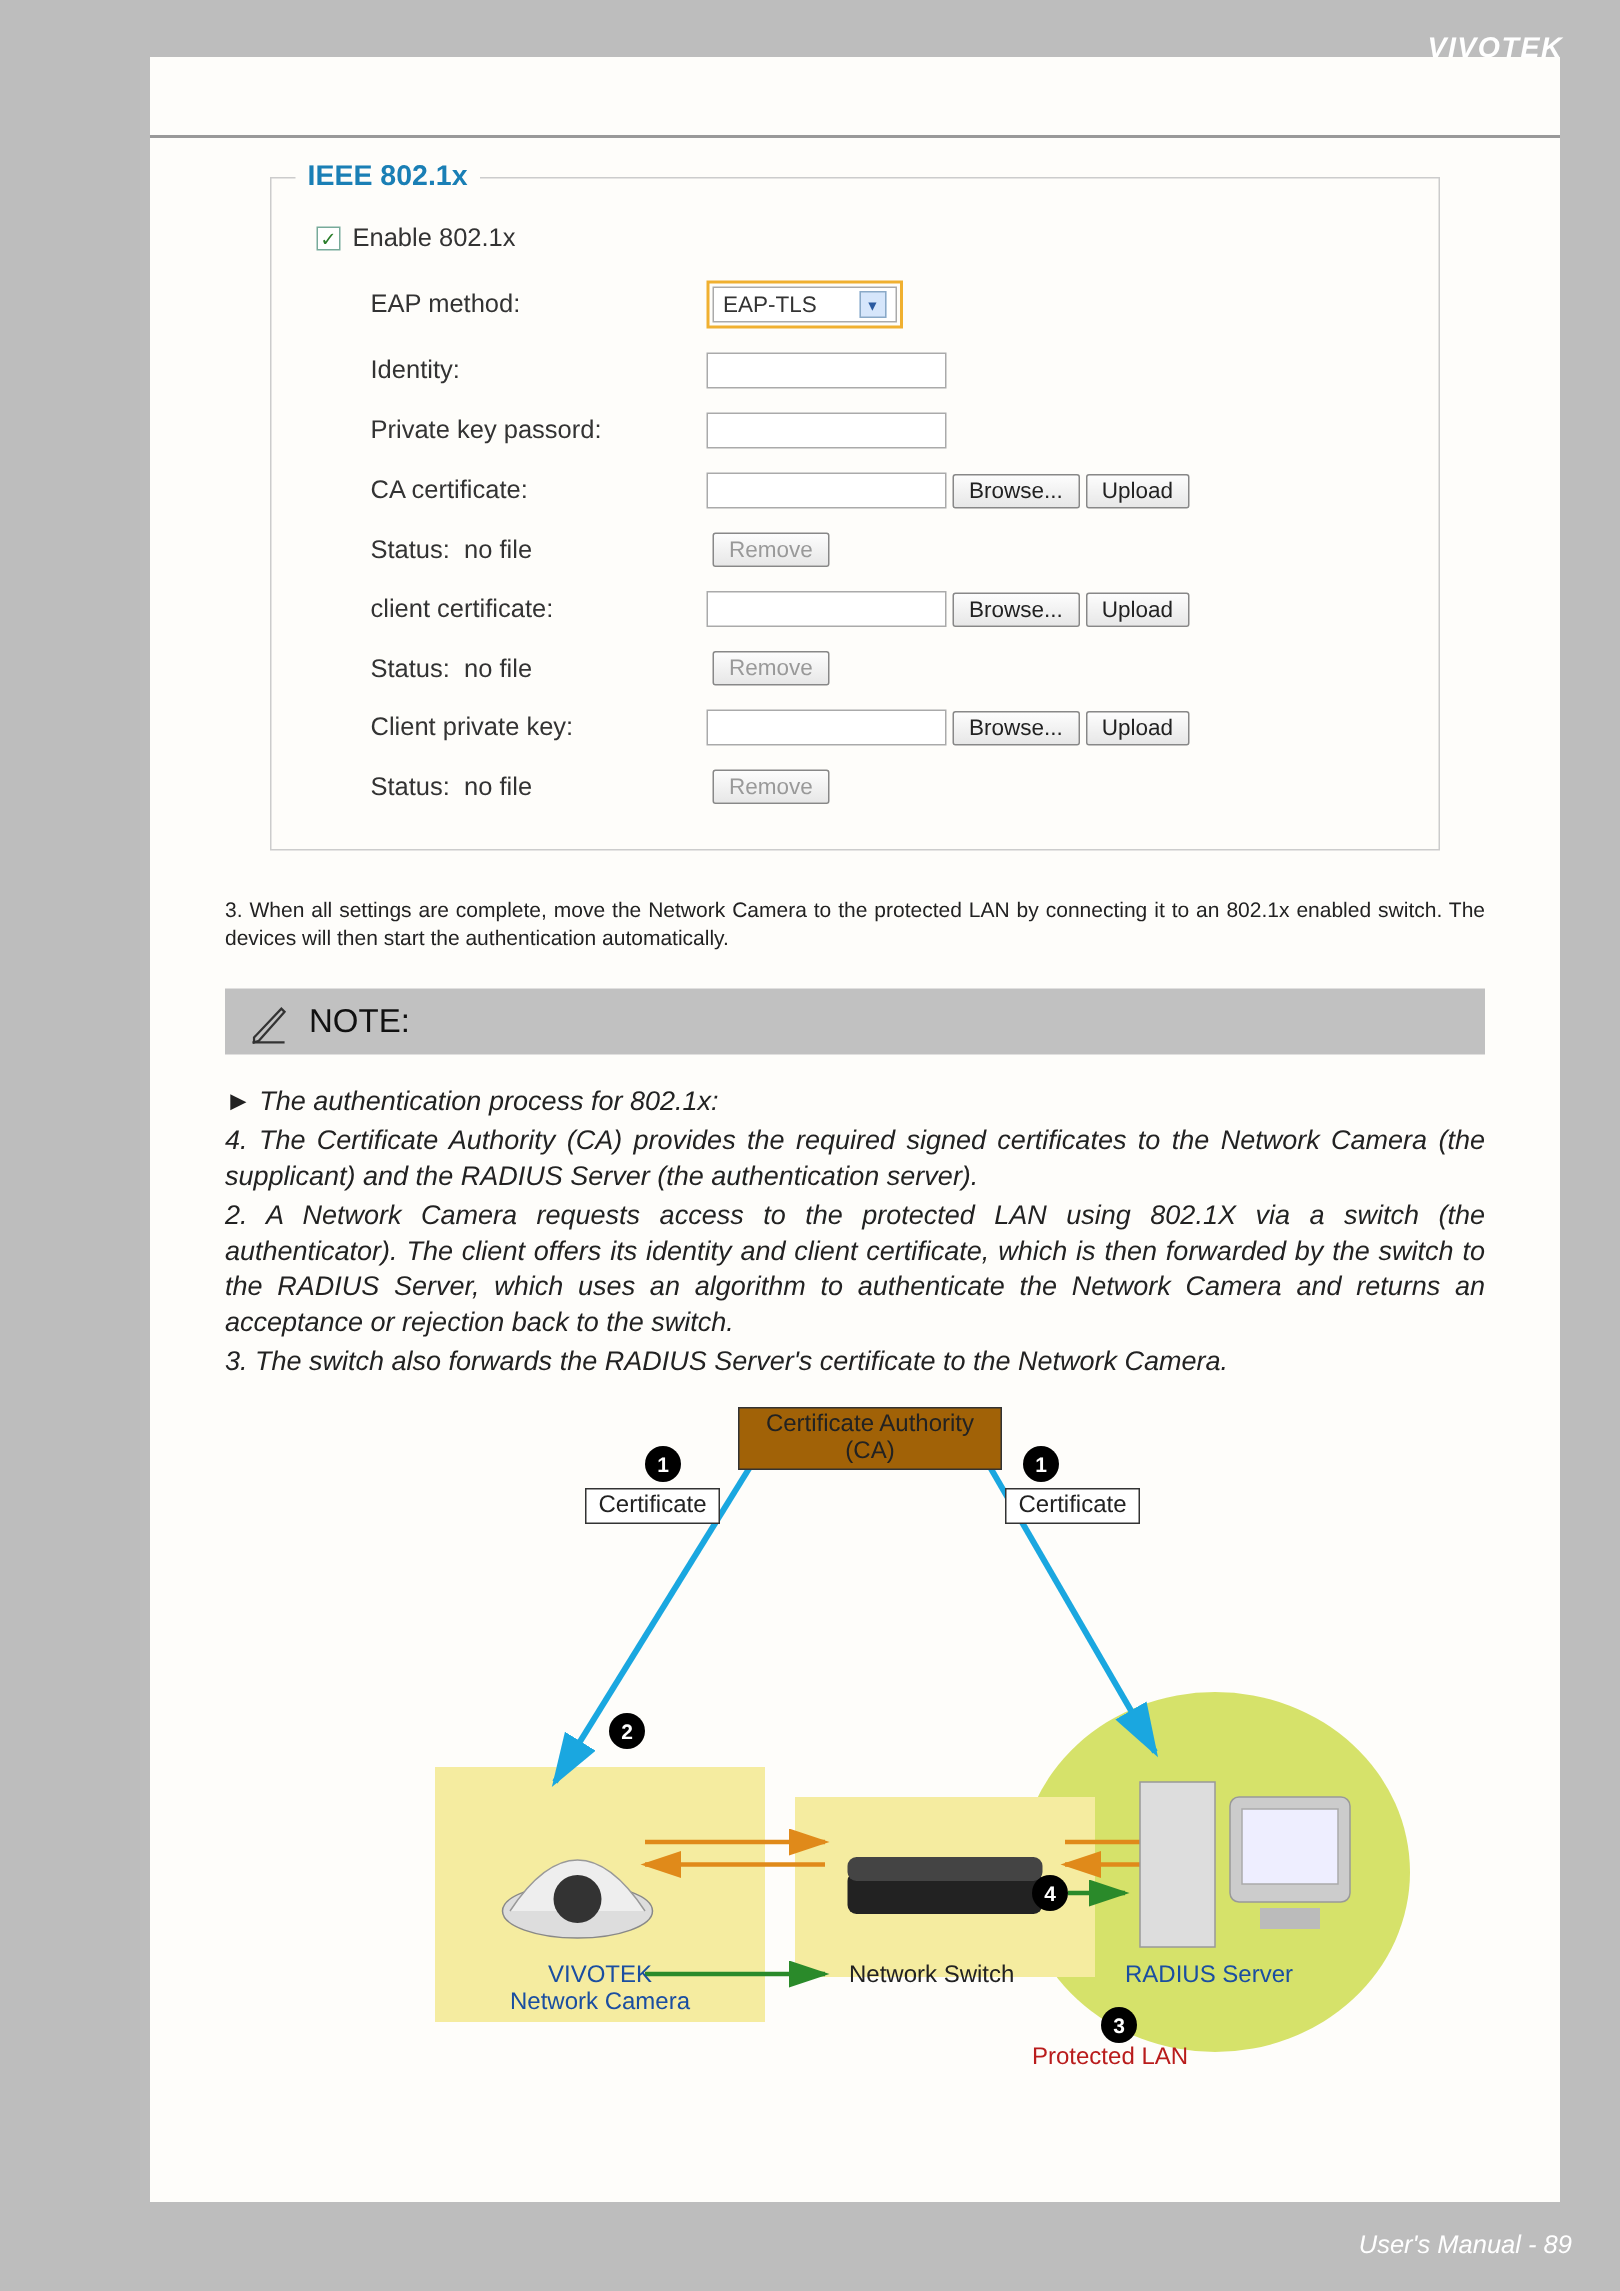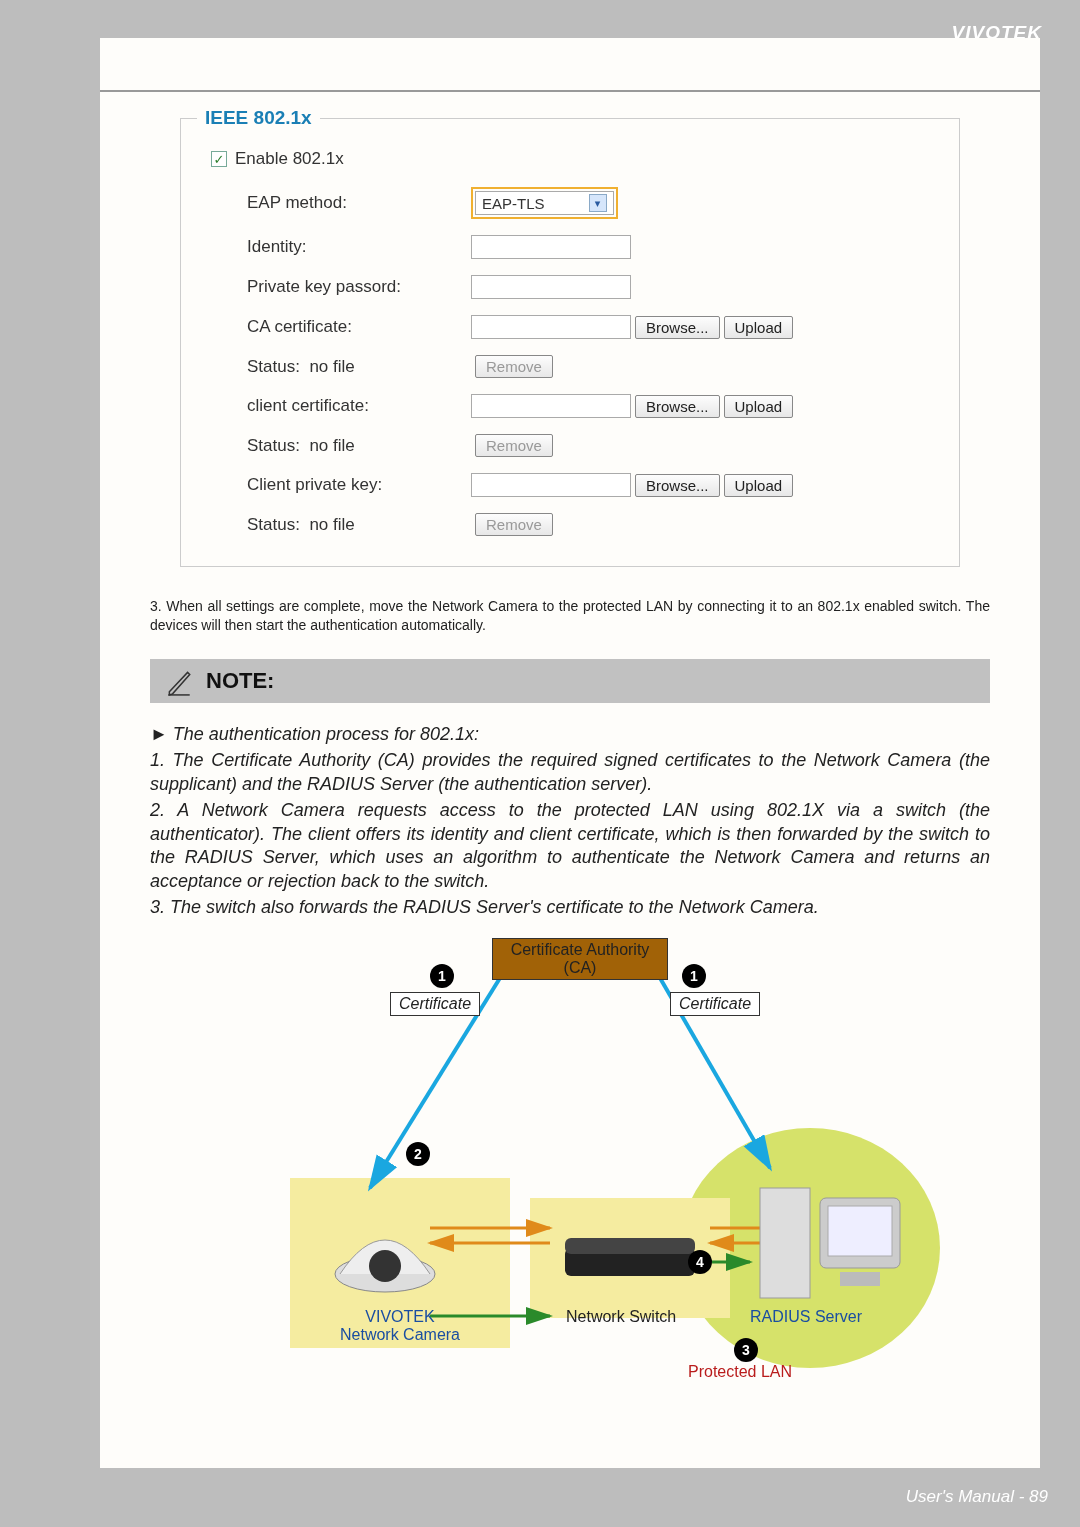--- a/index.html
+++ b/index.html
@@ -64,21 +64,21 @@
   .chk {
     width: 16px; height:16px; border:1px solid #7a9; background:#fff; display:inline-flex;
     align-items:center; justify-content:center; margin-right:8px; font-size:13px; color:#2a7d2a;
   }
   .sel-wrap {
     border: 2px solid #f0b030;
     display: inline-flex;
     padding: 2px;
   }
   .sel {
-    font-size: 15px; padding: 2px 6px; display:flex; align-items:center; gap:44px;
+    font-size: 15px; padding: 2px 6px; display:flex; align-items:center; gap:28px;
     background:#fff; border:1px solid #aaa;
   }
   .dd-arrow { background:#d6e6fb; border:1px solid #8aa9c7; width:18px; height:18px; display:inline-flex; align-items:center; justify-content:center; color:#2a5aa0; font-size:11px; }
   .txt { background:#fff; border:1px solid #aaa; height:24px; width:160px; display:inline-block; }
   .file-box { background:#fff; border:1px solid #aaa; height:24px; width:160px; display:inline-block; }
   .btn {
     background: linear-gradient(#fdfdfd,#e7e7e7);
     border:1px solid #888; font-size:15px; padding:2px 10px; border-radius:2px; margin-left:4px;
     color:#222;
   }
@@ -88,38 +88,38 @@
   
   .para { text-align: justify; margin: 0 0 24px 0; font-size:14px; line-height:1.35; }
   
   .note-bar {
     background:#c1c1c1; height:44px; display:flex; align-items:center; padding-left:16px; margin-bottom:20px;
   }
   .note-icon {
     width:26px; height:30px; margin-right:14px; position:relative;
   }
   .note-icon svg { width:100%; height:100%; }
-  .note-title { font-weight:bold; font-size:22px; color:#111; }
+  .note-title { font-weight:normal; font-size:22px; color:#111; }
   .note-body { font-size:18px; line-height:1.33; text-align:justify; }
   .note-body p, .note-body div { margin-bottom:2px; }
   .note-body .it { font-style: italic; }
   .note-body .li { padding-left:0; }
   
   .diagram {
     position: relative;
     width: 720px;
     height: 460px;
     margin: 18px auto 0 auto;
   }
   .ca-box {
     position:absolute; top:0; left:282px; width:176px; border:1px solid #333; background:#a16207;
     font-size:16px; text-align:center; padding:2px 2px;
   }
   .cert-box {
-    position:absolute; border:1px solid #333; background:#fff; font-size:16px; text-align:center; padding:2px 8px;font-style:italic;
+    position:absolute; border:1px solid #333; background:#fff; font-size:16px; text-align:center; padding:2px 8px;
   }
   .cert-left { top:54px; left:180px; }
   .cert-right { top:54px; left:460px; }
   .blob-yellow { position:absolute; background:#f5eca0; }
   .blob-green {
     position:absolute; left:470px; top:190px; width:260px; height:240px;
     background:#d6e26a; border-radius:50%;
   }
   .cam-blob { left:80px; top:240px; width:220px; height:170px; }
   .sw-blob  { left:320px; top:260px; width:200px; height:120px; }
@@ -227,21 +227,21 @@
         <svg viewBox="0 0 24 28">
             <path d="M3 24 L20 6 L22 8 L6 26 L3 27 Z" fill="none" stroke="#333" stroke-width="1.4"></path>
             <line x1="2" y1="27" x2="22" y2="27" stroke="#333" stroke-width="1.4"></line>
           </svg>
       </span>
       <span class="note-title">NOTE:</span>
     </div>
 
     <div class="note-body">
       <div class="it">► The authentication process for 802.1x:</div>
-      <div class="it li">1. The Certificate Authority (CA) provides the required signed certificates to the Network Camera (the supplicant) and the RADIUS Server (the authentication server).</div>
+      <div class="it li">4. The Certificate Authority (CA) provides the required signed certificates to the Network Camera (the supplicant) and the RADIUS Server (the authentication server).</div>
       <div class="it li">2. A Network Camera requests access to the protected LAN using 802.1X via a switch (the authenticator). The client offers its identity and client certificate, which is then forwarded by the switch to the RADIUS Server, which uses an algorithm to authenticate the Network Camera and returns an acceptance or rejection back to the switch.</div>
       <div class="it li">3. The switch also forwards the RADIUS Server's certificate to the Network Camera.</div>
     </div>
 
     <div class="diagram">
 
       <div class="blob-green"></div>
 
       <div class="blob-yellow cam-blob"></div>
       <div class="blob-yellow sw-blob"></div>

